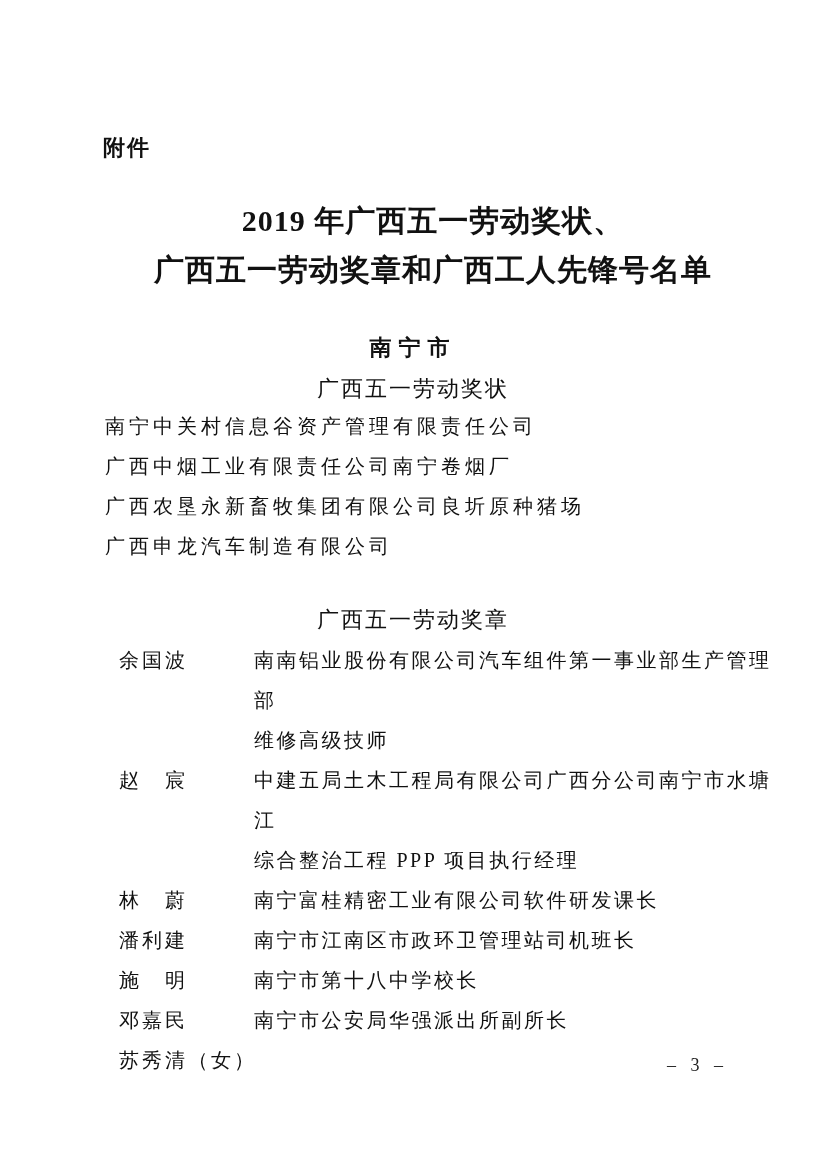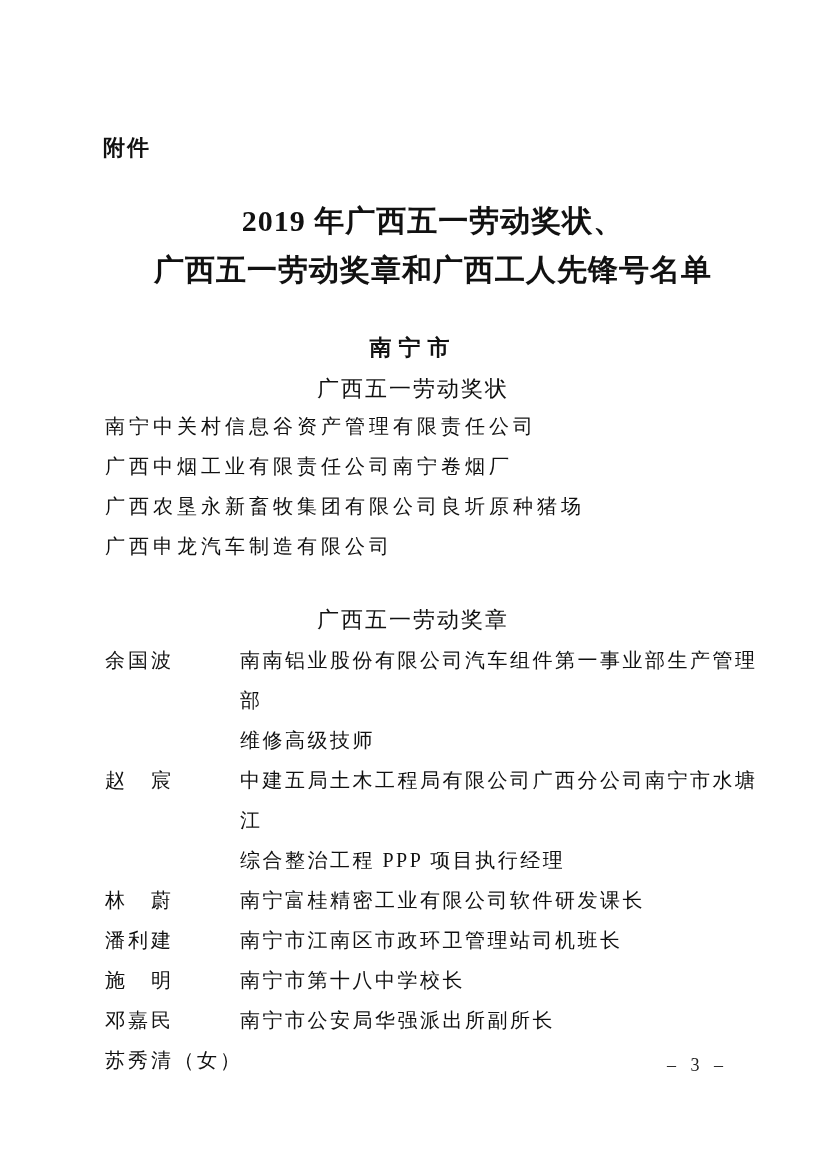--- a/index.html
+++ b/index.html
@@ -62,21 +62,21 @@
     position: absolute;
     left: 105px;
     top: 406px;
     width: 620px;
     font-size: 20px;
     letter-spacing: 4px;
     line-height: 40px;
   }
   .recipient-list {
     position: absolute;
-    left: 105px;
+    left: 119px;
     top: 640px;
     width: 660px;
     font-size: 20px;
     line-height: 40px;
   }
   .recipient-row { display: flex; align-items: flex-start; }
   .recipient-name {
     flex: 0 0 135px;
     letter-spacing: 3px;
     white-space: nowrap;

